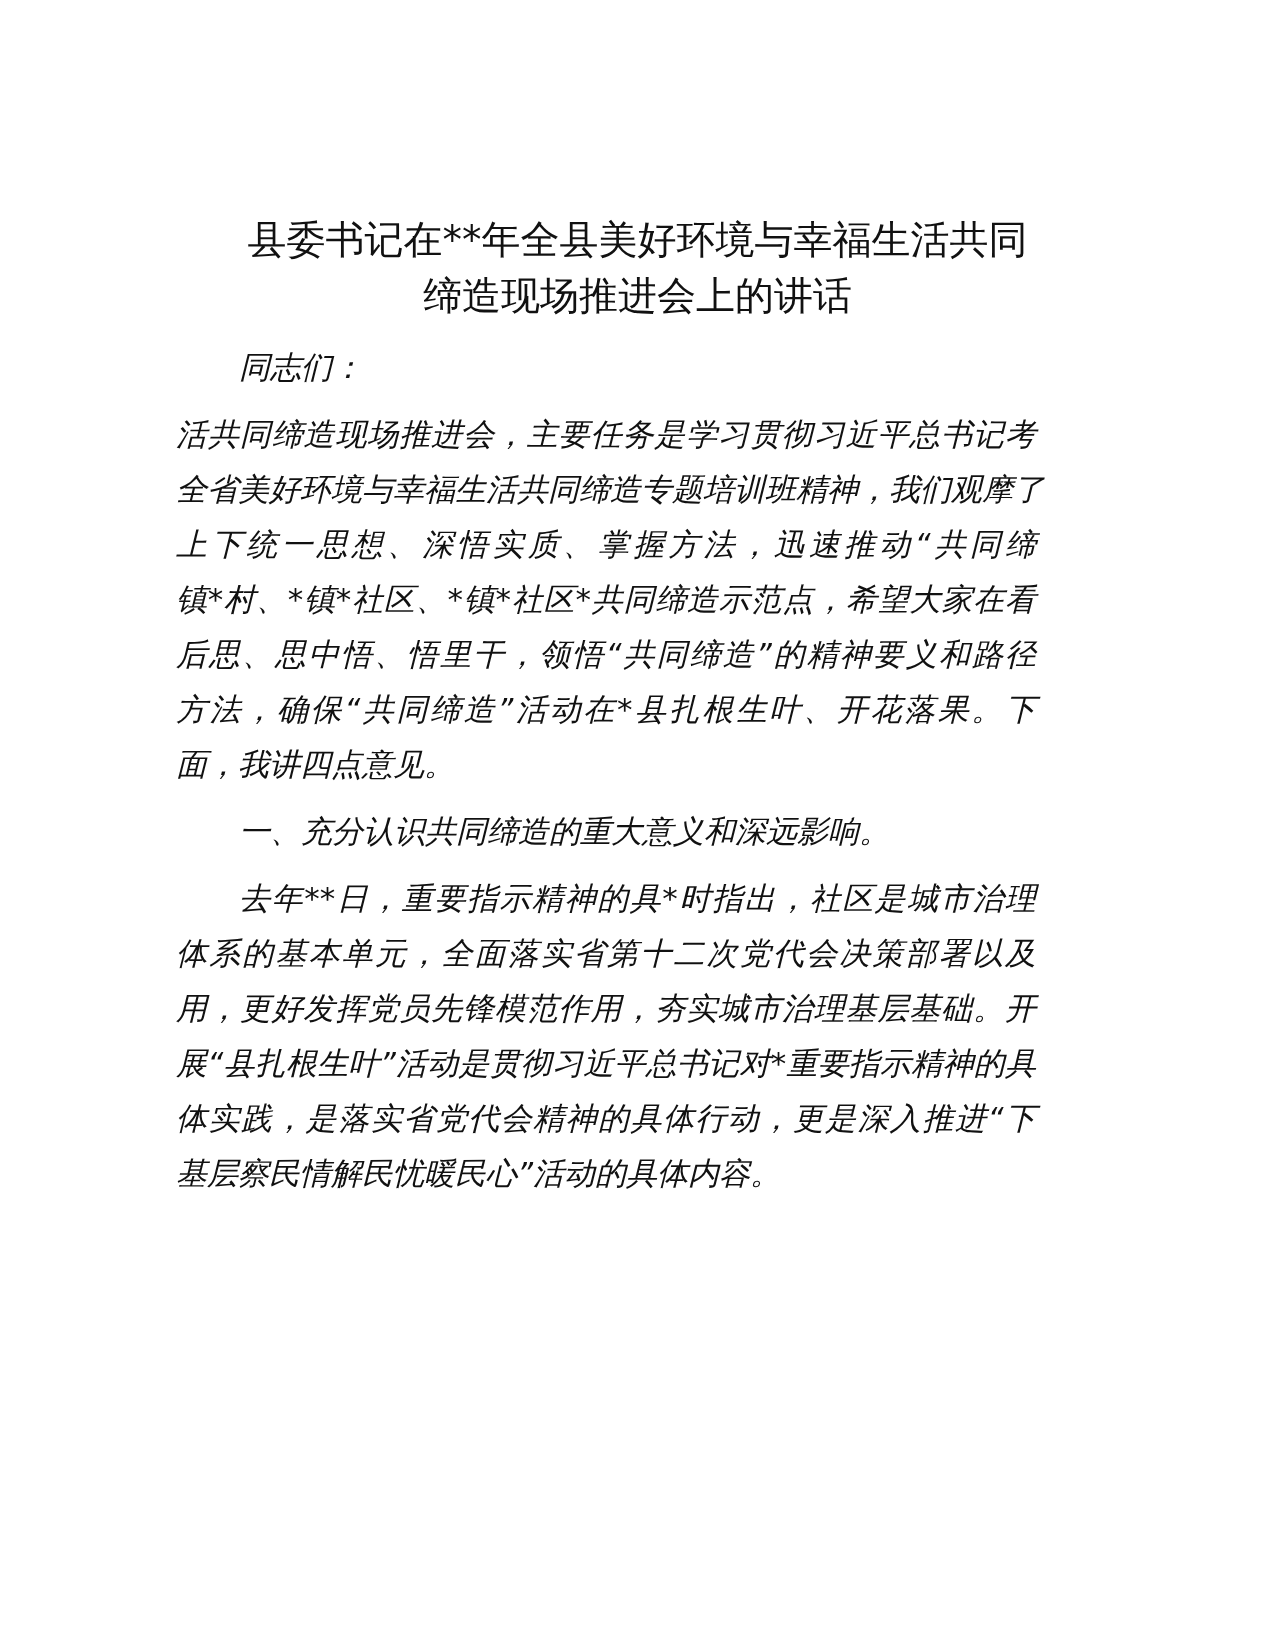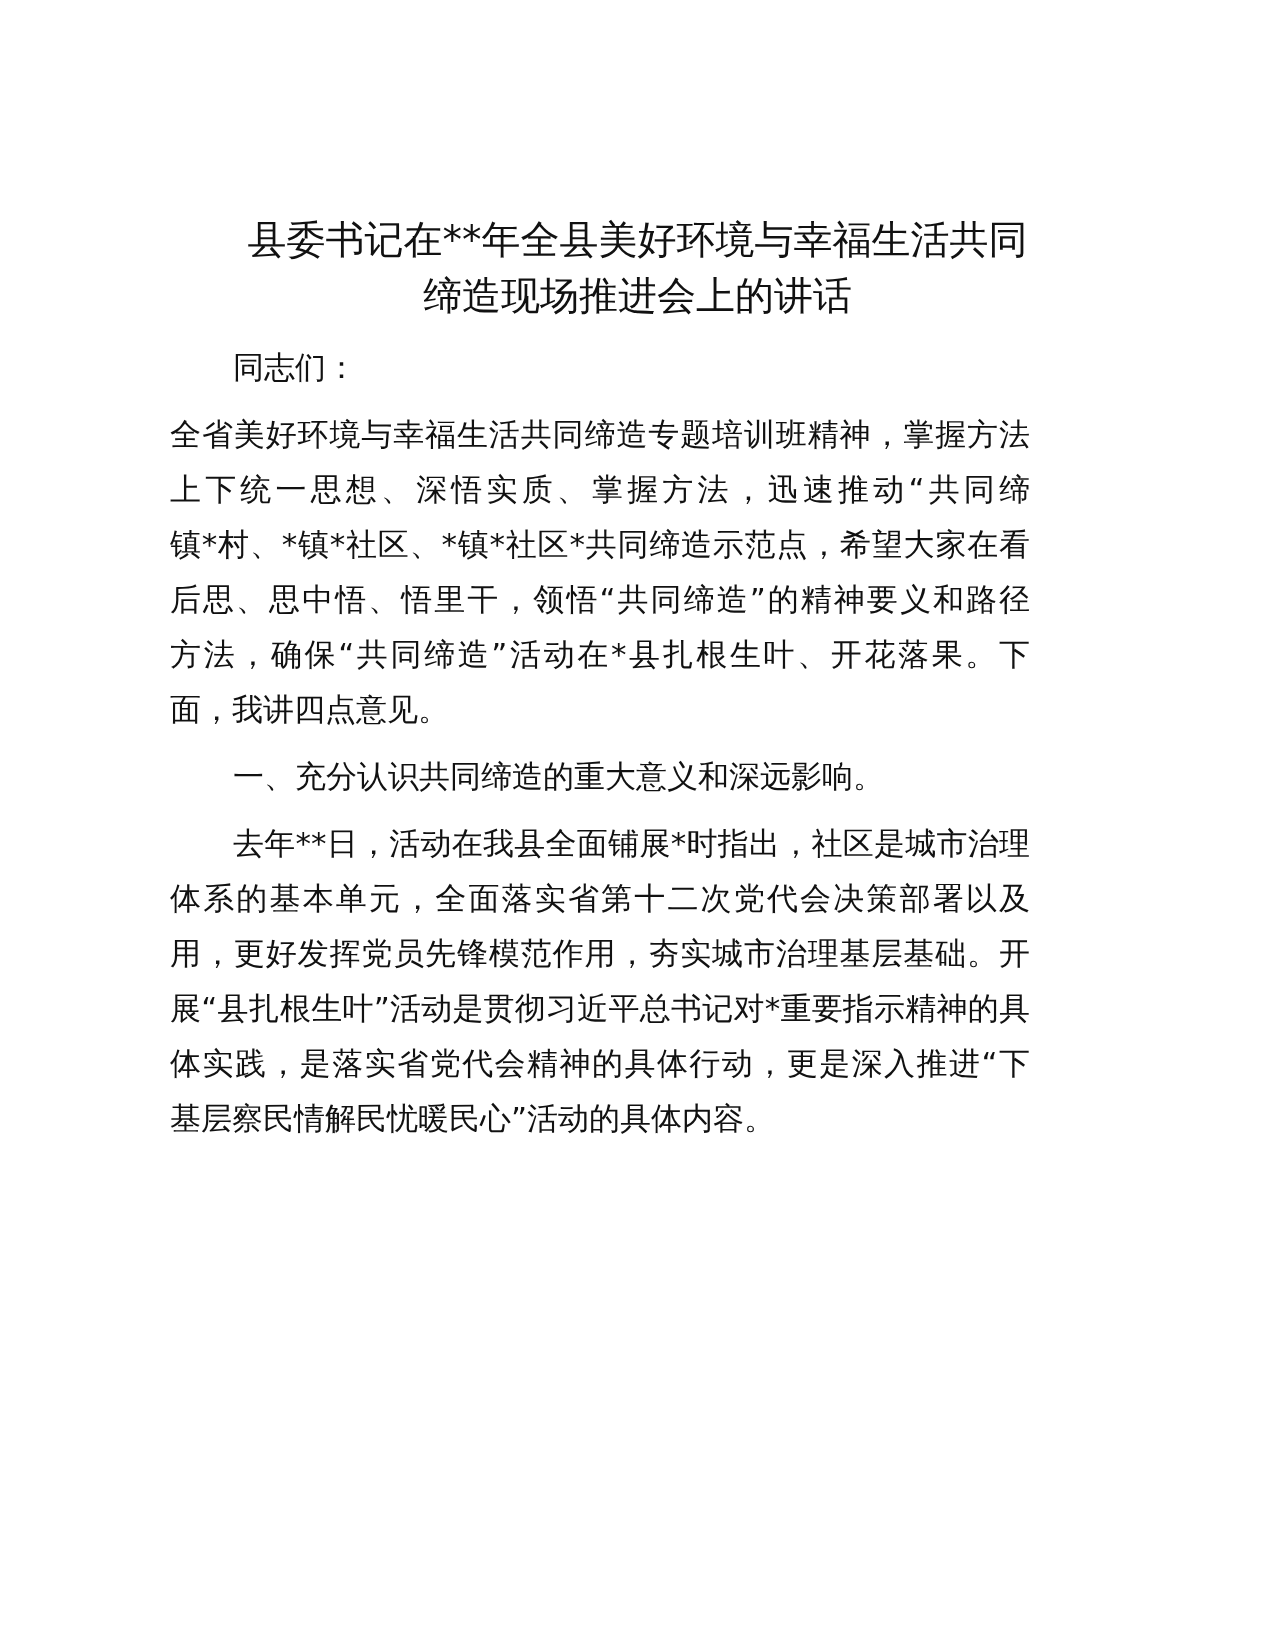--- a/index.html
+++ b/index.html
@@ -32,23 +32,24 @@
     .title-line {
       display: block;
       font-size: 39px;
       line-height: 56px;
       height: 56px;
       white-space: nowrap;
       letter-spacing: 0px;
     }
     .body-text {
       position: absolute;
-      left: 170px;
+      left: 176px;
       width: 860px;
       top: 340px;
+      font-style: italic;
     }
     .line {
       display: block;
       font-size: 31px;
       line-height: 55px;
       height: 55px;
       white-space: nowrap;
       text-align: justify;
       text-align-last: justify;
       overflow: visible;
@@ -73,34 +74,35 @@
     <span class="title-line">县委书记在**年全县美好环境与幸福生活共同</span>
     <span class="title-line">缔造现场推进会上的讲话</span>
   </div>
 
   <div class="body-text">
 
     <span class="line indent last">同志们：</span>
     <span class="para-gap"></span>
 
     <div>
-      <span class="line">全省美好环境与幸福生活共同缔造专题培训班精神，掌握方法</span>
+      <span class="line">活共同缔造现场推进会，主要任务是学习贯彻习近平总书记考</span>
+      <span class="line">全省美好环境与幸福生活共同缔造专题培训班精神，我们观摩了</span>
       <span class="line">上下统一思想、深悟实质、掌握方法，迅速推动“共同缔</span>
       <span class="line">镇*村、*镇*社区、*镇*社区*共同缔造示范点，希望大家在看</span>
       <span class="line">后思、思中悟、悟里干，领悟“共同缔造”的精神要义和路径</span>
       <span class="line">方法，确保“共同缔造”活动在*县扎根生叶、开花落果。下</span>
       <span class="line last">面，我讲四点意见。</span>
     </div>
     <span class="para-gap"></span>
 
     <span class="line indent last">一、充分认识共同缔造的重大意义和深远影响。</span>
     <span class="para-gap"></span>
 
     <div>
-      <span class="line indent">去年**日，活动在我县全面铺展*时指出，社区是城市治理</span>
+      <span class="line indent">去年**日，重要指示精神的具*时指出，社区是城市治理</span>
       <span class="line">体系的基本单元，全面落实省第十二次党代会决策部署以及</span>
       <span class="line">用，更好发挥党员先锋模范作用，夯实城市治理基层基础。开</span>
       <span class="line">展“县扎根生叶”活动是贯彻习近平总书记对*重要指示精神的具</span>
       <span class="line">体实践，是落实省党代会精神的具体行动，更是深入推进“下</span>
       <span class="line last">基层察民情解民忧暖民心”活动的具体内容。</span>
     </div>
 
   </div>
 </div>
 

